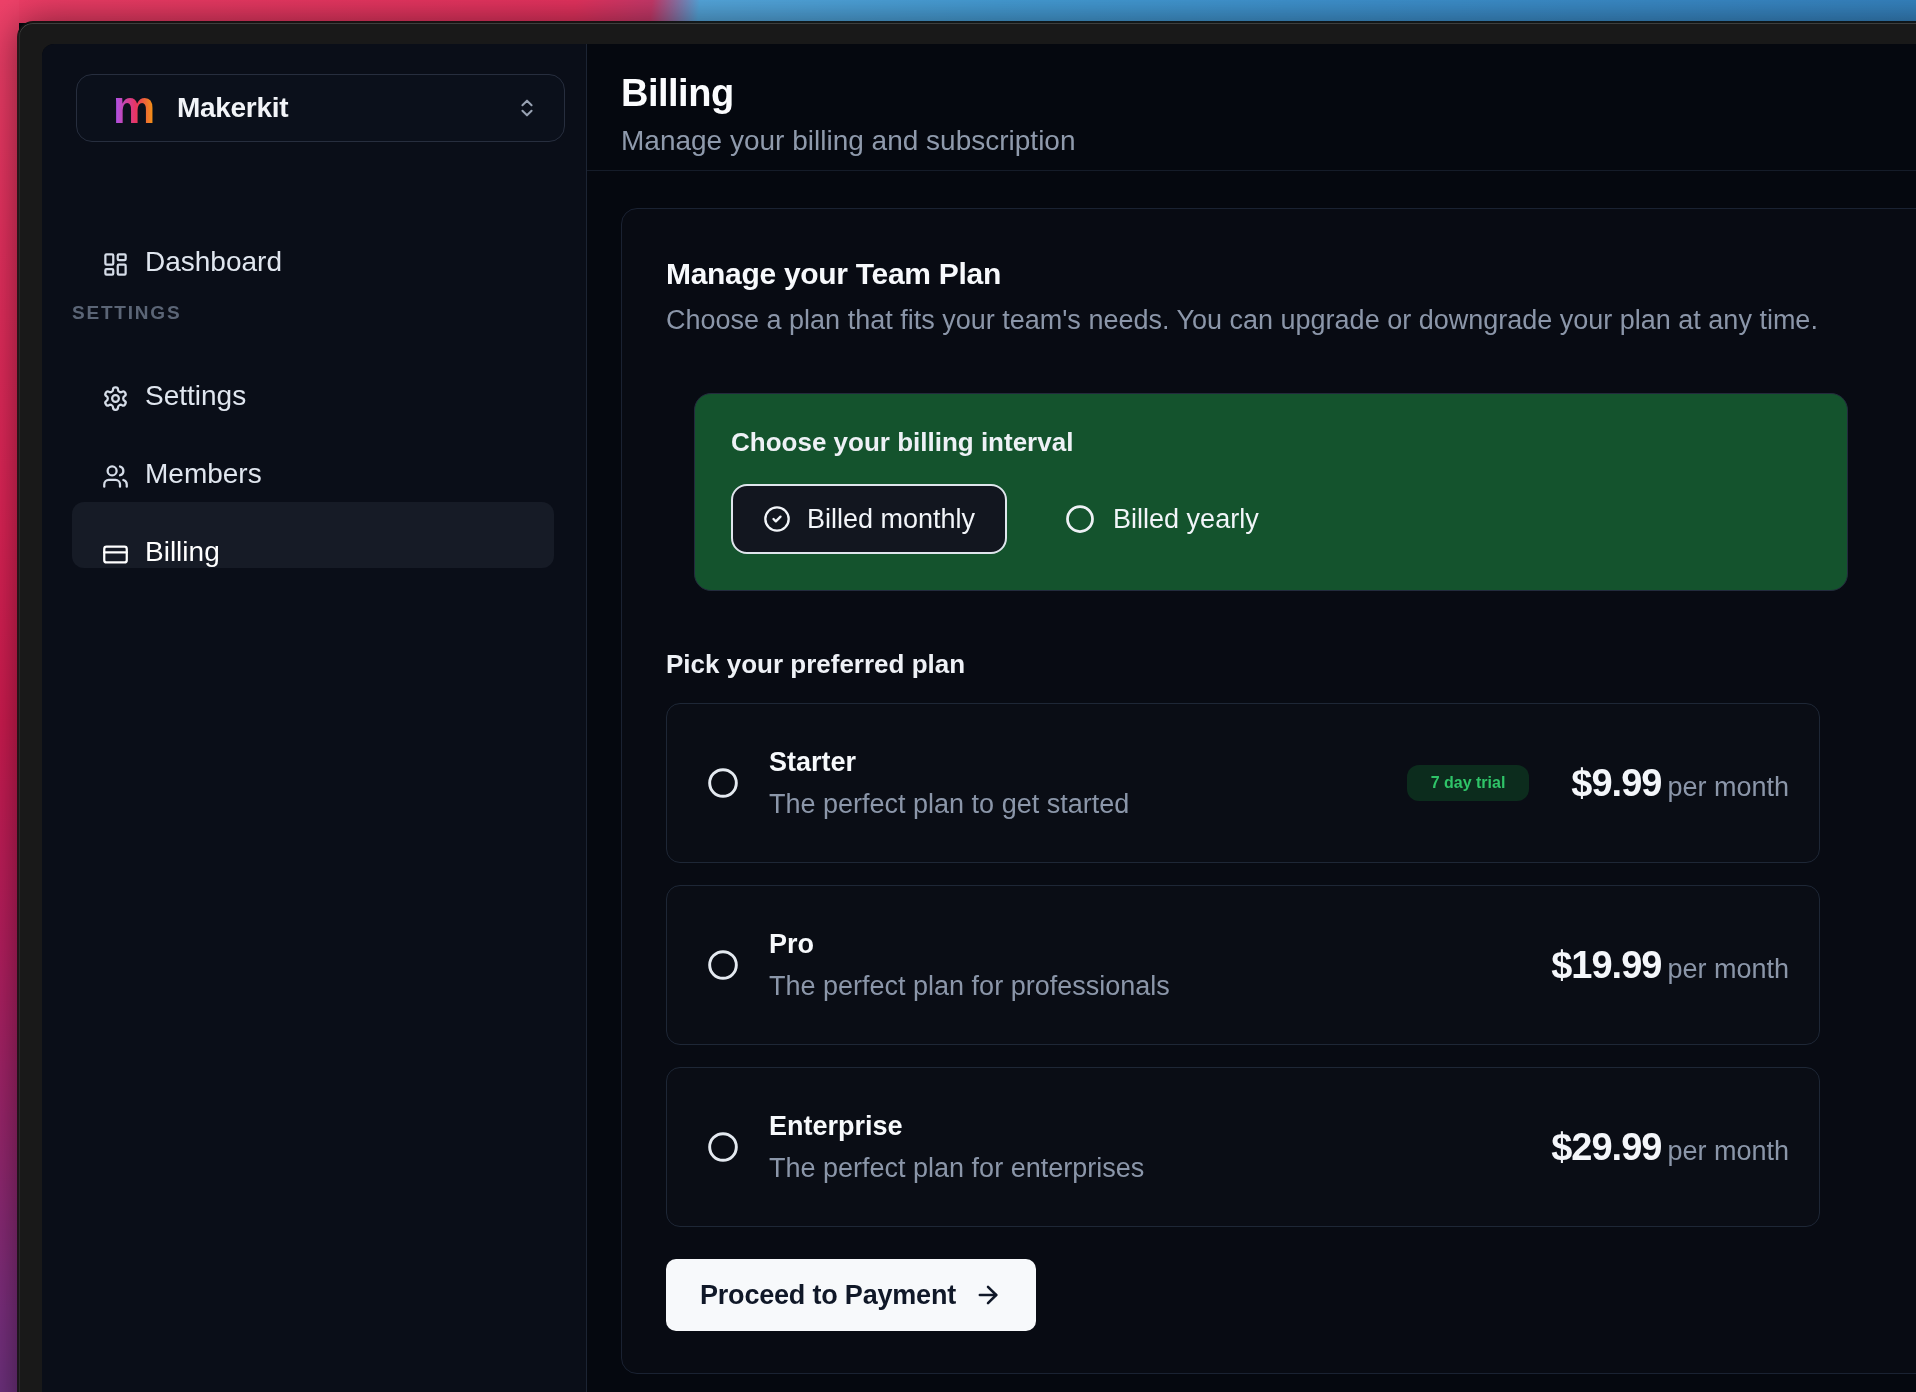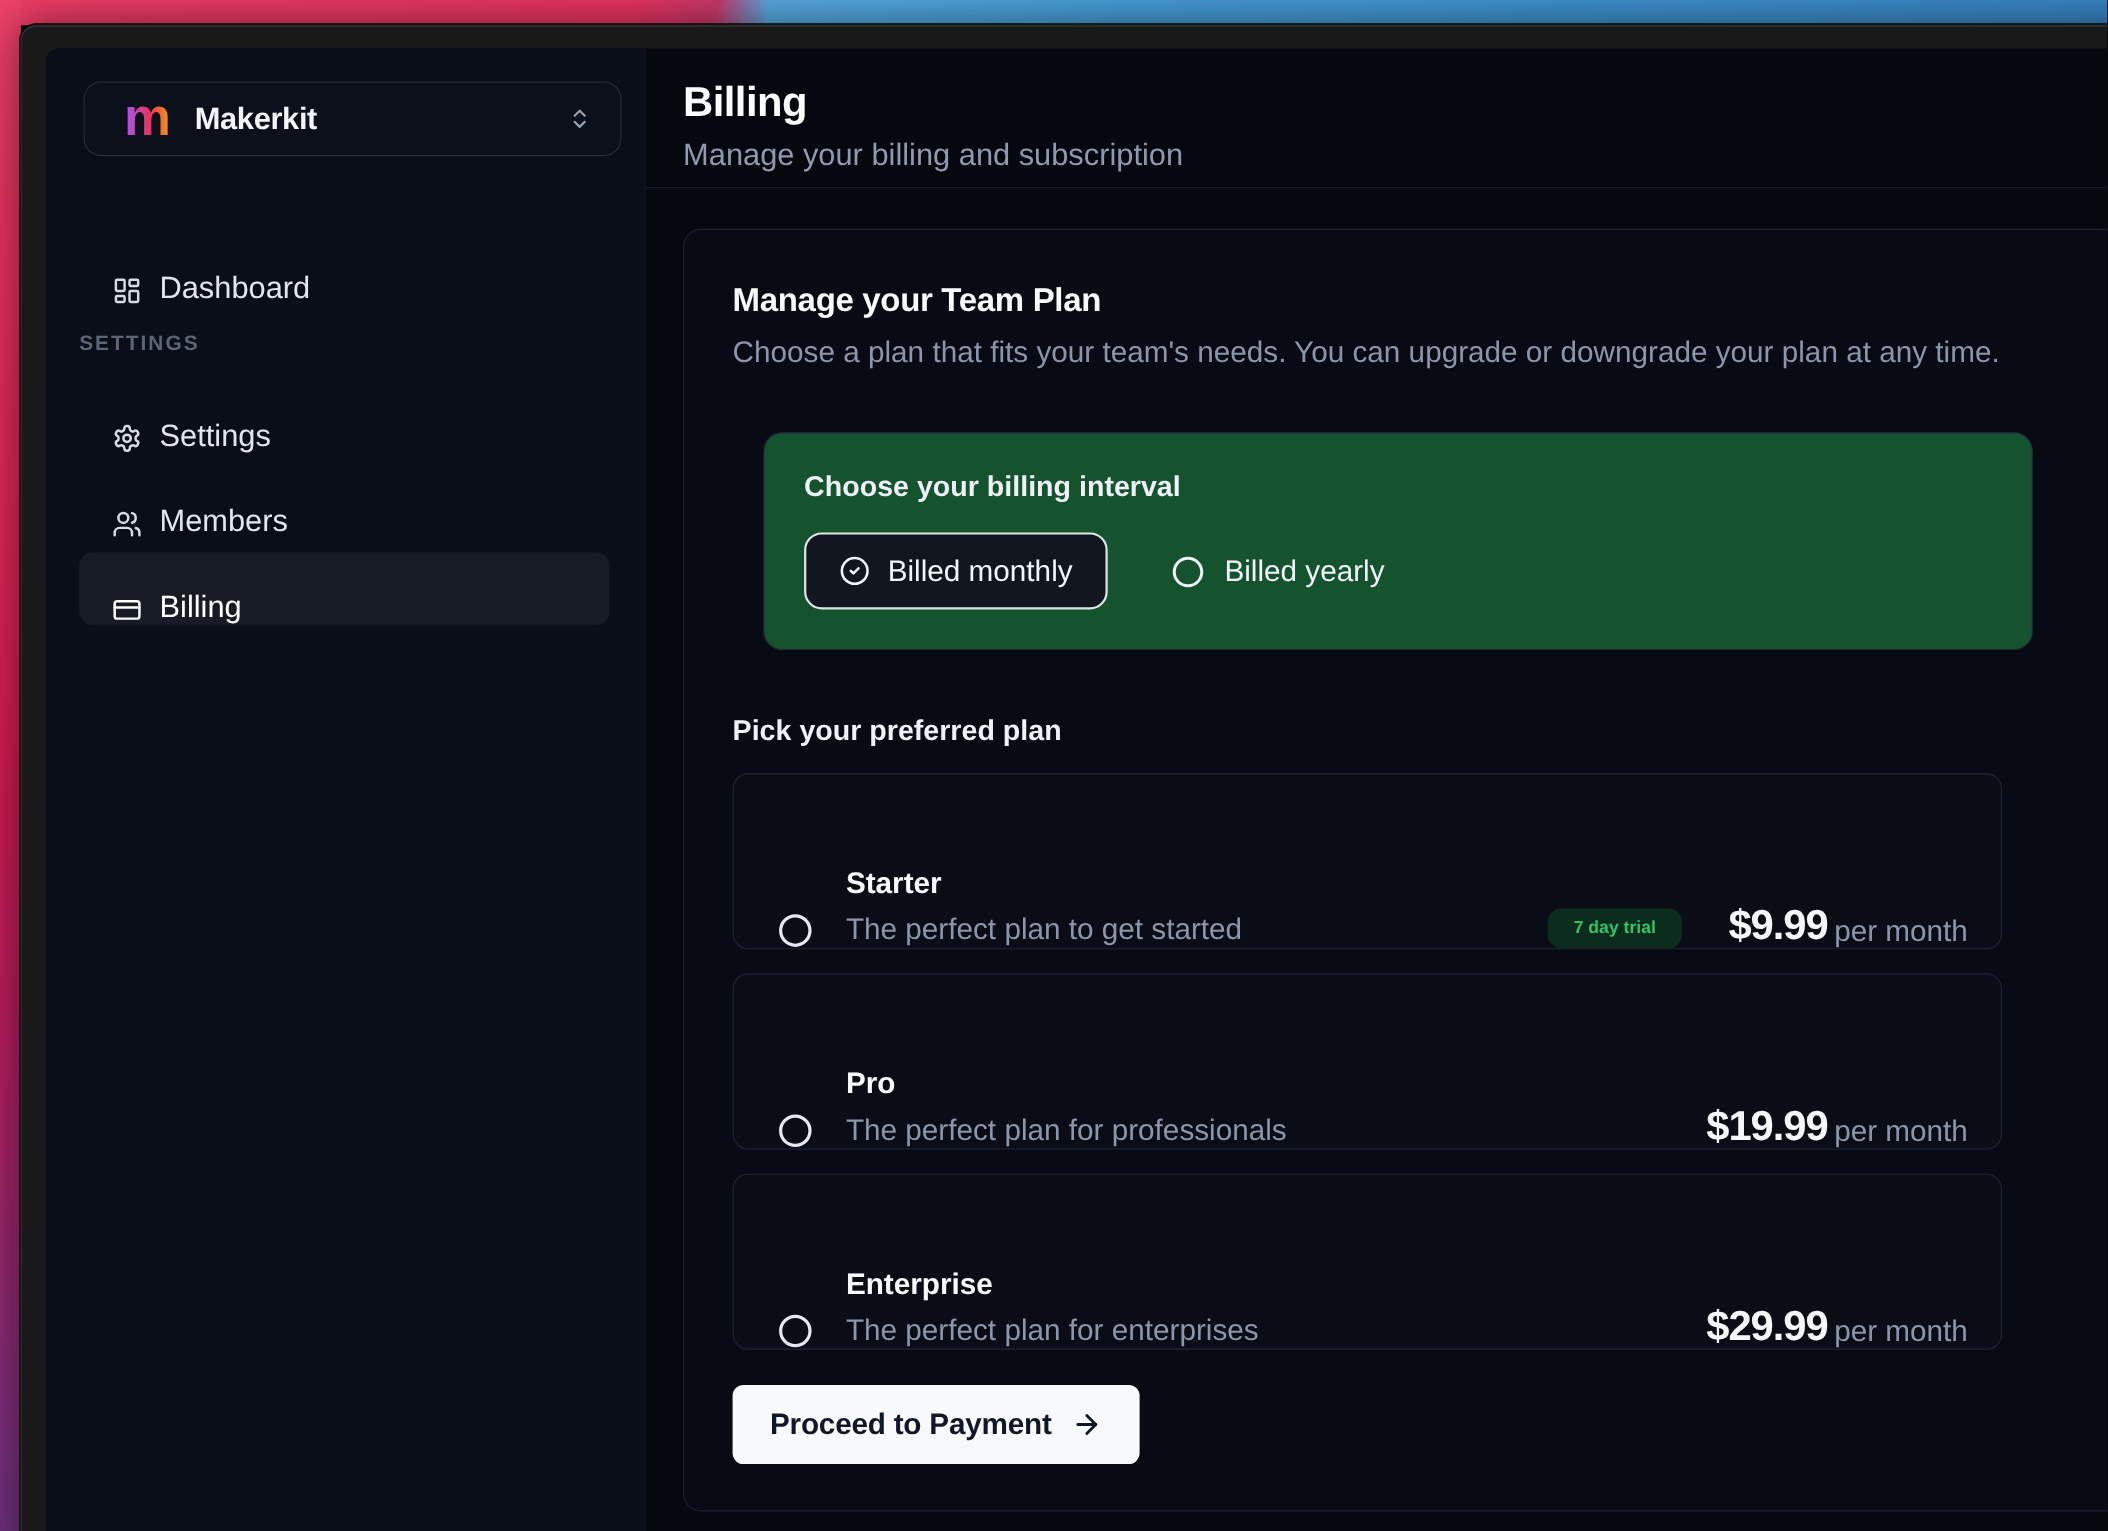--- a/index.html
+++ b/index.html
@@ -61,28 +61,28 @@
   .card-subtitle{font-size:27px;color:#8b96a9;margin-top:12px;line-height:34px;}
 
   .interval-box{margin-top:56px;width:1154px;box-sizing:border-box;
     border:1px solid #232b3d;border-radius:17px;padding:32px 36px 36px 36px;background:#14532d;margin-left:28px;}
   .interval-label{font-size:26px;font-weight:600;color:#eef1f6;line-height:32px;}
   .interval-options{display:flex;align-items:center;margin-top:26px;}
   .opt-pill{display:flex;align-items:center;gap:16px;height:70px;padding:0 30px;
     border:2px solid #dfe5ec;border-radius:16px;background:#12161f;cursor:pointer;box-sizing:border-box;}
   .opt-pill .icon{color:#f2f5f9;}
   .opt-label{font-size:27px;font-weight:500;color:#f2f5f9;}
-  .opt-plain{display:flex;align-items:flex-end;gap:18px;margin-left:58px;cursor:pointer;color:#e8ebf0;}
+  .opt-plain{display:flex;align-items:flex-start;gap:18px;margin-left:58px;cursor:pointer;color:#e8ebf0;}
   .opt-plain .icon{color:#eef1f5;}
 
   .plans-label{margin-top:56px;font-size:26px;font-weight:600;color:#eef1f6;line-height:34px;}
 
   .plan-row{margin-top:22px;width:1154px;height:160px;box-sizing:border-box;
     border:1px solid #1e2736;border-radius:14px;background:#0a0d15;
-    display:flex;align-items:flex-end;padding:0 30px 0 40px;cursor:pointer;}
+    display:flex;align-items:center;padding:0 30px 0 40px;cursor:pointer;}
   .plan-row:first-of-type{margin-top:24px;}
   .plan-radio{color:#e4e9f0;margin-right:30px;cursor:pointer;}
   .plan-info{display:flex;flex-direction:column;gap:9px;}
   .plan-name{font-size:27px;font-weight:700;color:#f7f9fc;line-height:32px;}
   .plan-desc{font-size:27px;color:#8b96a9;line-height:34px;}
   .plan-spacer{flex:1;}
   .trial-badge{background:#0c2c1d;color:#2fc468;font-size:16px;font-weight:700;
     padding:9px 24px;border-radius:12px;margin-right:42px;white-space:nowrap;}
   .plan-pricing{display:flex;align-items:flex-end;gap:6px;min-width:130px;}
   .plan-price{font-size:38px;font-weight:700;color:#f4f6fa;letter-spacing:-1px;line-height:40px;}

